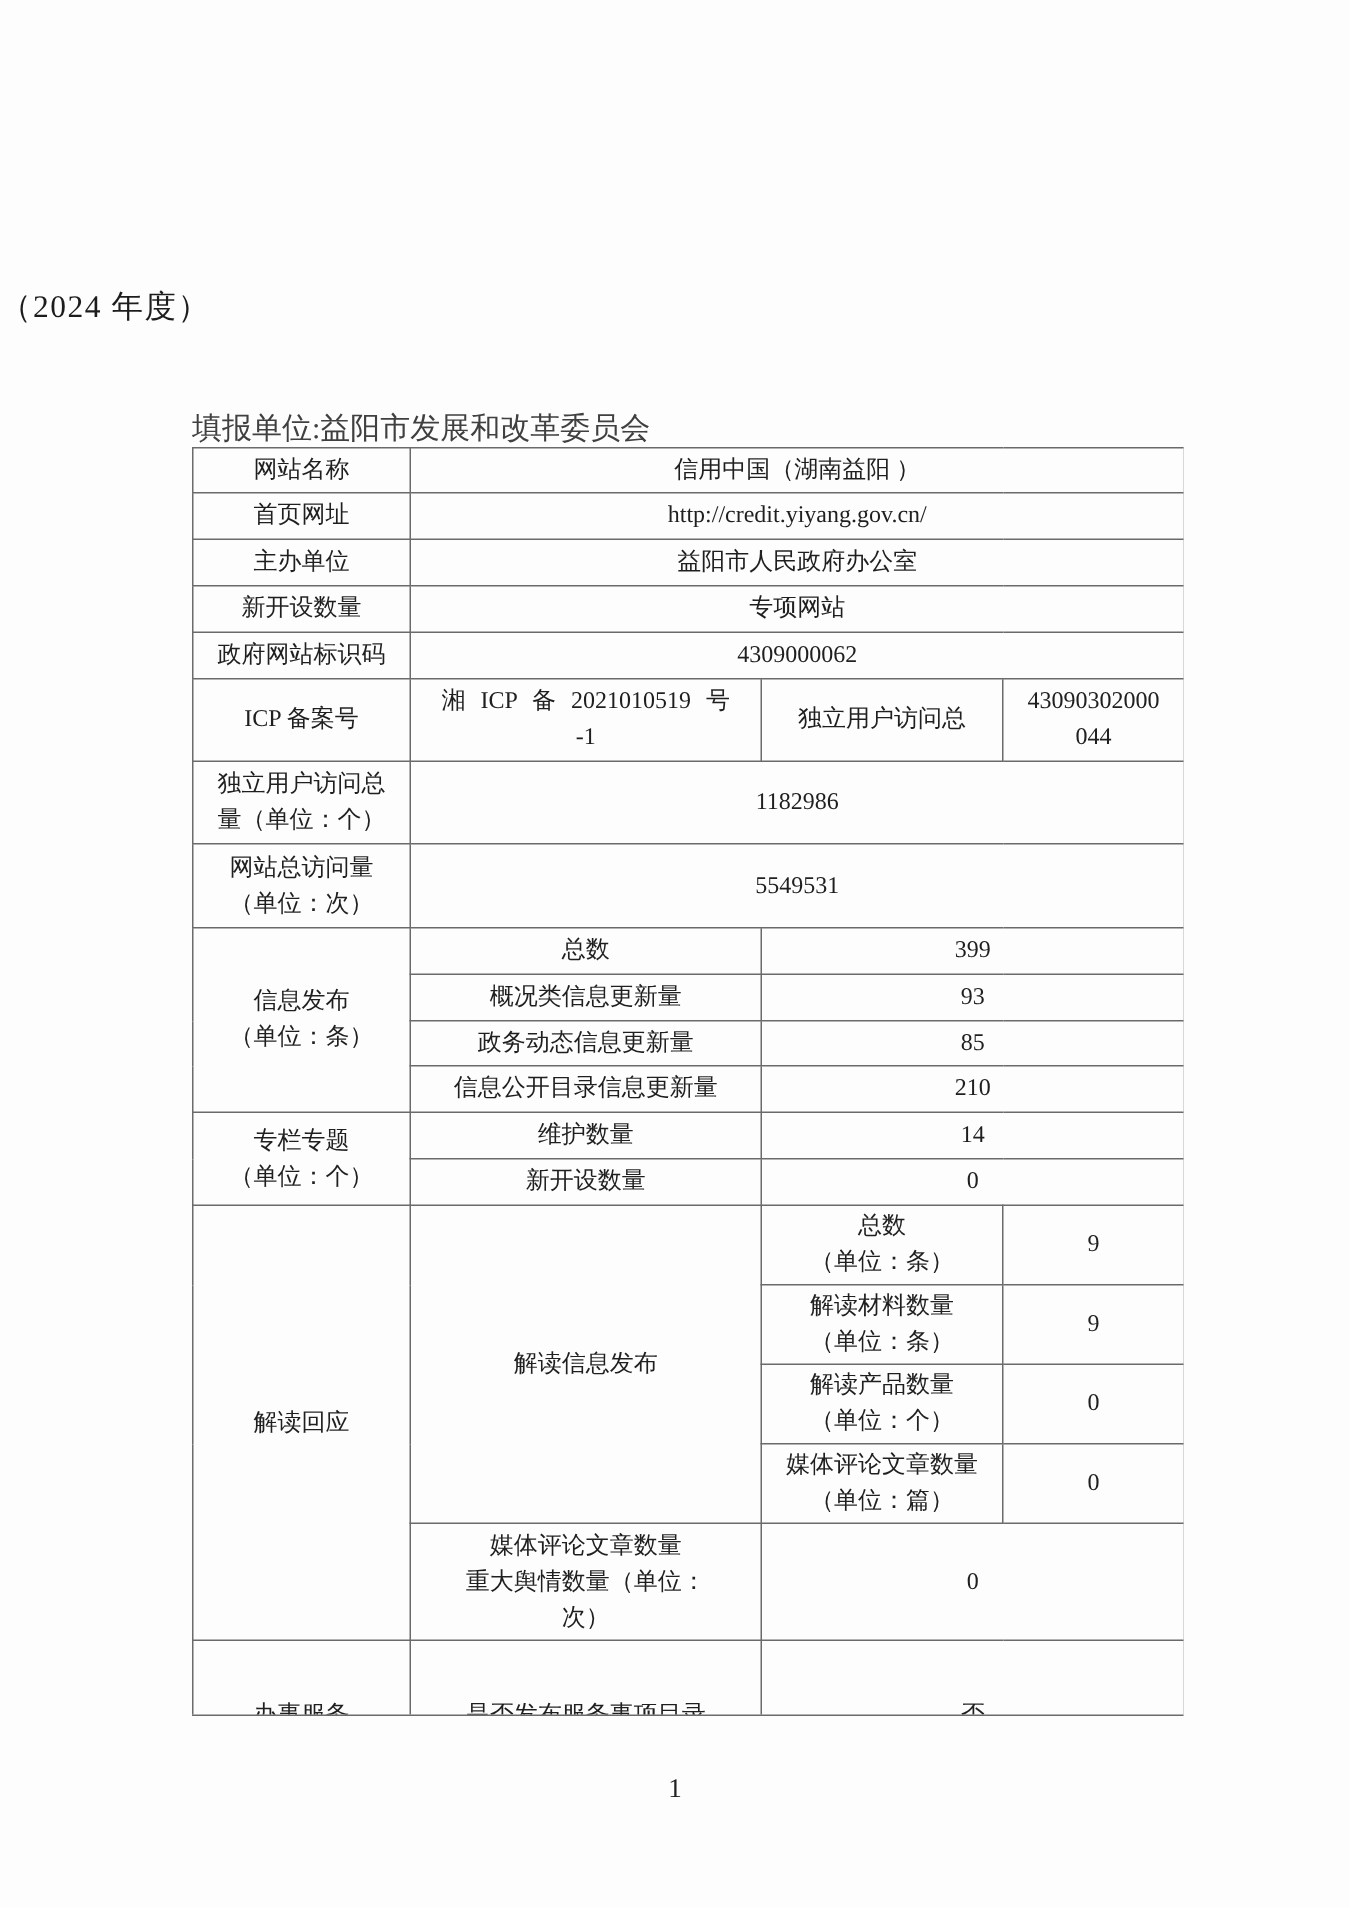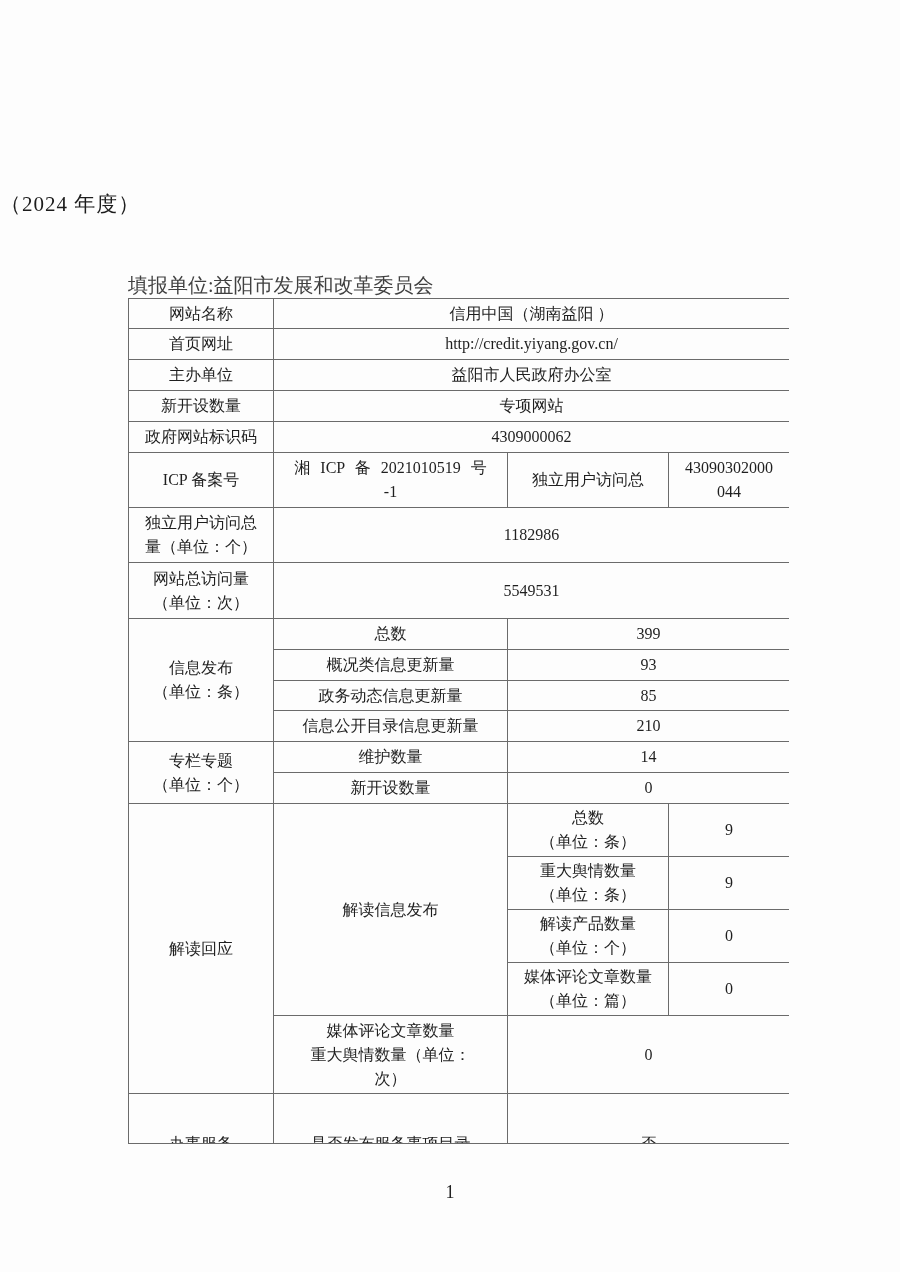--- a/index.html
+++ b/index.html
@@ -156,21 +156,21 @@
       </tr>
 
       <tr class="r52">
         <td rowspan="5">解读回应</td>
         <td rowspan="4">解读信息发布</td>
         <td>总数
 （单位：条）</td>
         <td class="val">9</td>
       </tr>
       <tr class="r52">
-        <td>重大舆情数量
+        <td>解读材料数量
 （单位：条）</td>
         <td class="val">9</td>
       </tr>
       <tr class="r52">
         <td>解读产品数量
 （单位：个）</td>
         <td class="val">0</td>
       </tr>
       <tr class="r52">
         <td>媒体评论文章数量

